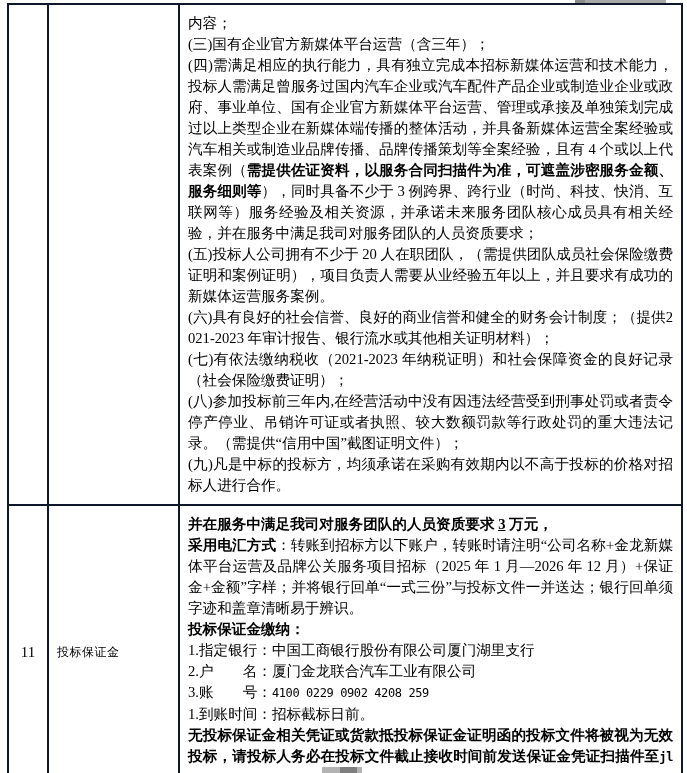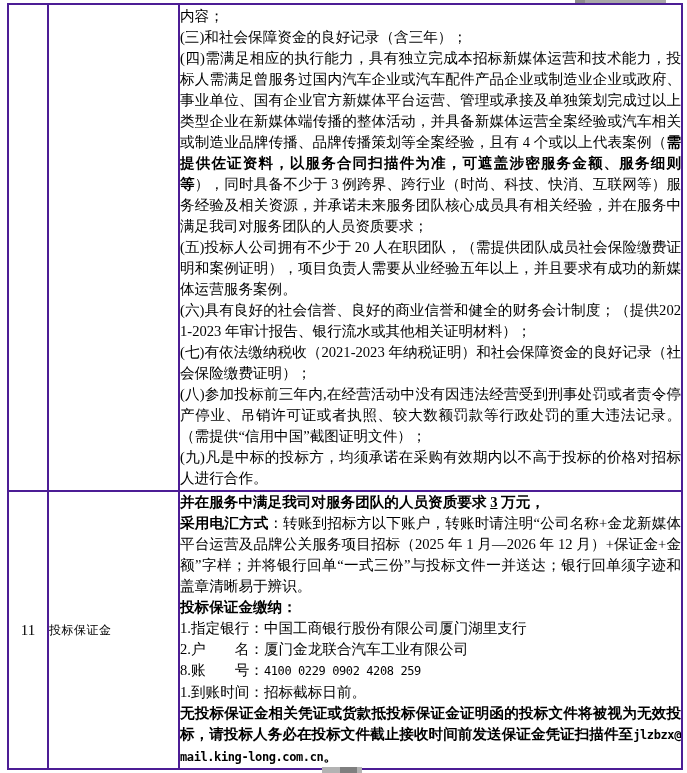--- a/index.html
+++ b/index.html
@@ -8,22 +8,22 @@
     font-family:"Liberation Serif","DejaVu Serif",serif;
     color:#000;
   }
   .page{position:relative;width:687px;height:773px;background:#fff;overflow:hidden;}
 
   table.doc-table{
     position:absolute;left:7px;top:3px;
     width:674px;border-collapse:collapse;table-layout:fixed;
   }
   table.doc-table td{
-    border:2px solid #4c1d95;
-    padding:0;overflow:hidden;vertical-align:middle;margin-top:40px;
+    border:2px solid #0f172a;
+    padding:8px;overflow:hidden;vertical-align:middle;margin-top:40px;
   }
   col.c-no{width:40px;}
   col.c-label{width:131px;}
   col.c-content{width:503px;}
 
   tr.row-cont{height:487px;}
   tr.row-item{height:271px;}
 
   td.cell-no{text-align:center;font-size:15px;}
   td.cell-label{padding-left:13px;font-size:12px;letter-spacing:0.5px;}
@@ -58,39 +58,39 @@
       <col class="c-no">
         <col class="c-label">
         <col class="c-content">
     </colgroup>
     <tbody id="tbody">
         <tr class="row-cont">
           <td class="cell-no"></td>
           <td class="cell-label"></td>
           <td class="cell-content">
             <p class="par"><span>内容；</span></p>
-            <p class="par"><span>(三)和社会保障资金的良好记录（含三年）；</span></p>
+            <p class="par"><span>(三)国有企业官方新媒体平台运营（含三年）；</span></p>
             <p class="par"><span>(四)需满足相应的执行能力，具有独立完成本招标新媒体运营和技术能力，投标人需满足曾服务过国内汽车企业或汽车配件产品企业或制造业企业或政府、事业单位、国有企业官方新媒体平台运营、管理或承接及单独策划完成过以上类型企业在新媒体端传播的整体活动，并具备新媒体运营全案经验或汽车相关或制造业品牌传播、品牌传播策划等全案经验，且有 4 个或以上代表案例（</span><span class="b">需提供佐证资料，以服务合同扫描件为准，可遮盖涉密服务金额、服务细则等</span><span>），同时具备不少于 3 例跨界、跨行业（时尚、科技、快消、互联网等）服务经验及相关资源，并承诺未来服务团队核心成员具有相关经验，并在服务中满足我司对服务团队的人员资质要求；</span></p>
             <p class="par"><span>(五)投标人公司拥有不少于 20 人在职团队，（需提供团队成员社会保险缴费证明和案例证明），项目负责人需要从业经验五年以上，并且要求有成功的新媒体运营服务案例。</span></p>
             <p class="par"><span>(六)具有良好的社会信誉、良好的商业信誉和健全的财务会计制度；（提供2021-2023 年审计报告、银行流水或其他相关证明材料）；</span></p>
             <p class="par"><span>(七)有依法缴纳税收（2021-2023 年纳税证明）和社会保障资金的良好记录（社会保险缴费证明）；</span></p>
             <p class="par"><span>(八)参加投标前三年内,在经营活动中没有因违法经营受到刑事处罚或者责令停产停业、吊销许可证或者执照、较大数额罚款等行政处罚的重大违法记录。（需提供“信用中国”截图证明文件）；</span></p>
             <p class="par"><span>(九)凡是中标的投标方，均须承诺在采购有效期内以不高于投标的价格对招标人进行合作。</span></p>
           </td>
         </tr>
         <tr class="row-item">
           <td class="cell-no">11</td>
           <td class="cell-label">投标保证金</td>
           <td class="cell-content">
             <p class="par"><span class="b">并在服务中满足我司对服务团队的人员资质要求 </span><span class="b u">3</span><span class="b"> 万元，</span></p>
             <p class="par"><span class="b">采用电汇方式</span><span>：转账到招标方以下账户，转账时请注明“公司名称+金龙新媒体平台运营及品牌公关服务项目招标（2025 年 1 月—2026 年 12 月）+保证金+金额”字样；并将银行回单“一式三份”与投标文件一并送达；银行回单须字迹和盖章清晰易于辨识。</span></p>
             <p class="par"><span class="b">投标保证金缴纳：</span></p>
             <p class="par"><span>1.指定银行：中国工商银行股份有限公司厦门湖里支行</span></p>
             <p class="par"><span>2.户　　名：厦门金龙联合汽车工业有限公司</span></p>
-            <p class="par"><span>8.账　　号：</span><span class="m">4100 0229 0902 4208 259</span></p>
+            <p class="par"><span>3.账　　号：</span><span class="m">4100 0229 0902 4208 259</span></p>
             <p class="par"><span>1.到账时间：招标截标日前。</span></p>
             <p class="par"><span class="b">无投标保证金相关凭证或货款抵投标保证金证明函的投标文件将被视为无效投标，请投标人务必在投标文件截止接收时间前发送保证金凭证扫描件至</span><span class="b m">jlzbzx@mail.king-long.com.cn</span><span class="b">。</span></p>
           </td>
         </tr>
       </tbody>
   </table>
 
   <div class="bottom-frag">
     <div class="thumb"></div>
   </div>

